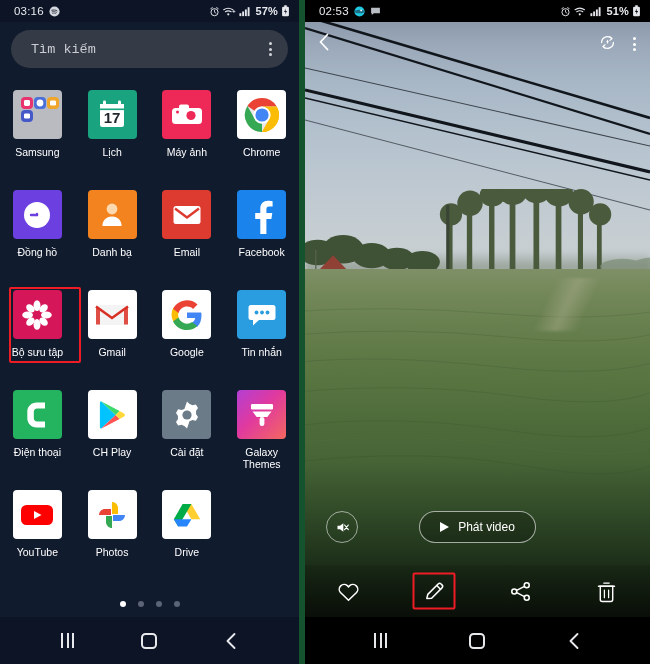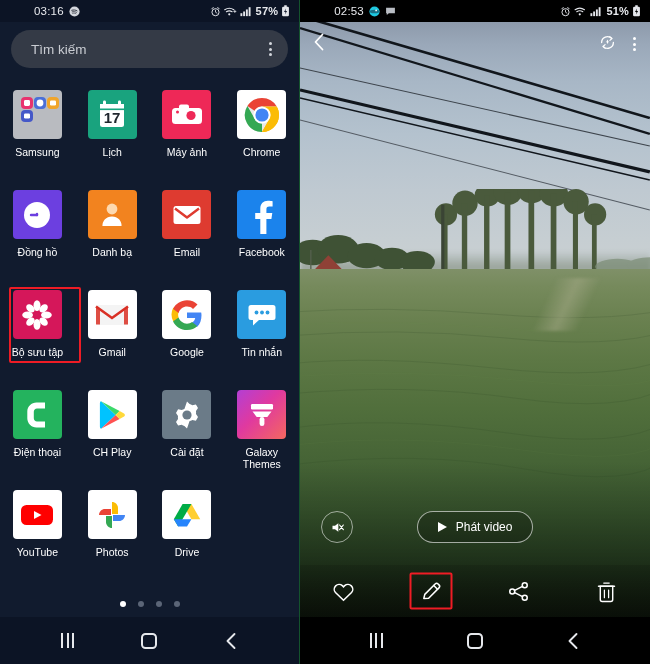--- a/index.html
+++ b/index.html
@@ -7,46 +7,46 @@
     width: 650px; height: 664px;
     background: #ffffff;
     font-family: "Liberation Sans", sans-serif;
     overflow: hidden;
     display: flex;
   }
 
   
   .panel { position: relative; height: 664px; overflow: hidden; }
   .panel-left  { width: 325px; background: #111b2e; }
-  .panel-right { width: 381px; background: #8b5cf6; border-left: 1px solid #14532d; }
+  .panel-right { width: 381px; background: #8b5cf6; border-left: 6px solid #14532d; }
 
   
   .statusbar {
     height: 22px; display: flex; align-items: center;
     justify-content: space-between; padding: 0 9px 0 14px;
     font-size: 11px; color: #e8eaee; letter-spacing: .2px;
     position: relative; z-index: 20;
   }
-  .sb-left { display: flex; align-items: center; gap: 5px; margin-left: 20px; }
+  .sb-left { display: flex; align-items: center; gap: 5px; }
   .sb-right { display: flex; align-items: center; gap: 3px; }
   .sb-time { font-size: 11.5px; font-weight: 400; }
   .sb-ico { display: inline-flex; align-items: center; }
   .sb-pct { font-size: 11px; margin-left: 1px; font-weight: bold; }
 
   .statusbar-dark { background: #0c1425; }
   .statusbar-black { background: #000000; }
 
   
   .searchbar {
     margin: 8px 11px 0 11px; height: 38px;
     background: #343a46; border-radius: 19px;
     display: flex; align-items: center; justify-content: space-between;
     padding: 0 16px 0 20px;
   }
-  .search-text { color: #c9ccd2; font-size: 13.5px; }
+  .search-text { color: #c9ccd2; font-size: 13.5px; font-family: Liberation Mono, monospace; }
   .kebab { display: flex; flex-direction: column; gap: 2.5px; align-items: center; cursor: pointer; }
   .kebab i { width: 3px; height: 3px; border-radius: 50%; background: #d3d6dc; display: block; }
 
   
   .appgrid {
     margin-top: 14px;
     display: grid;
     grid-template-columns: repeat(4, 1fr);
     row-gap: 7px;
   }

